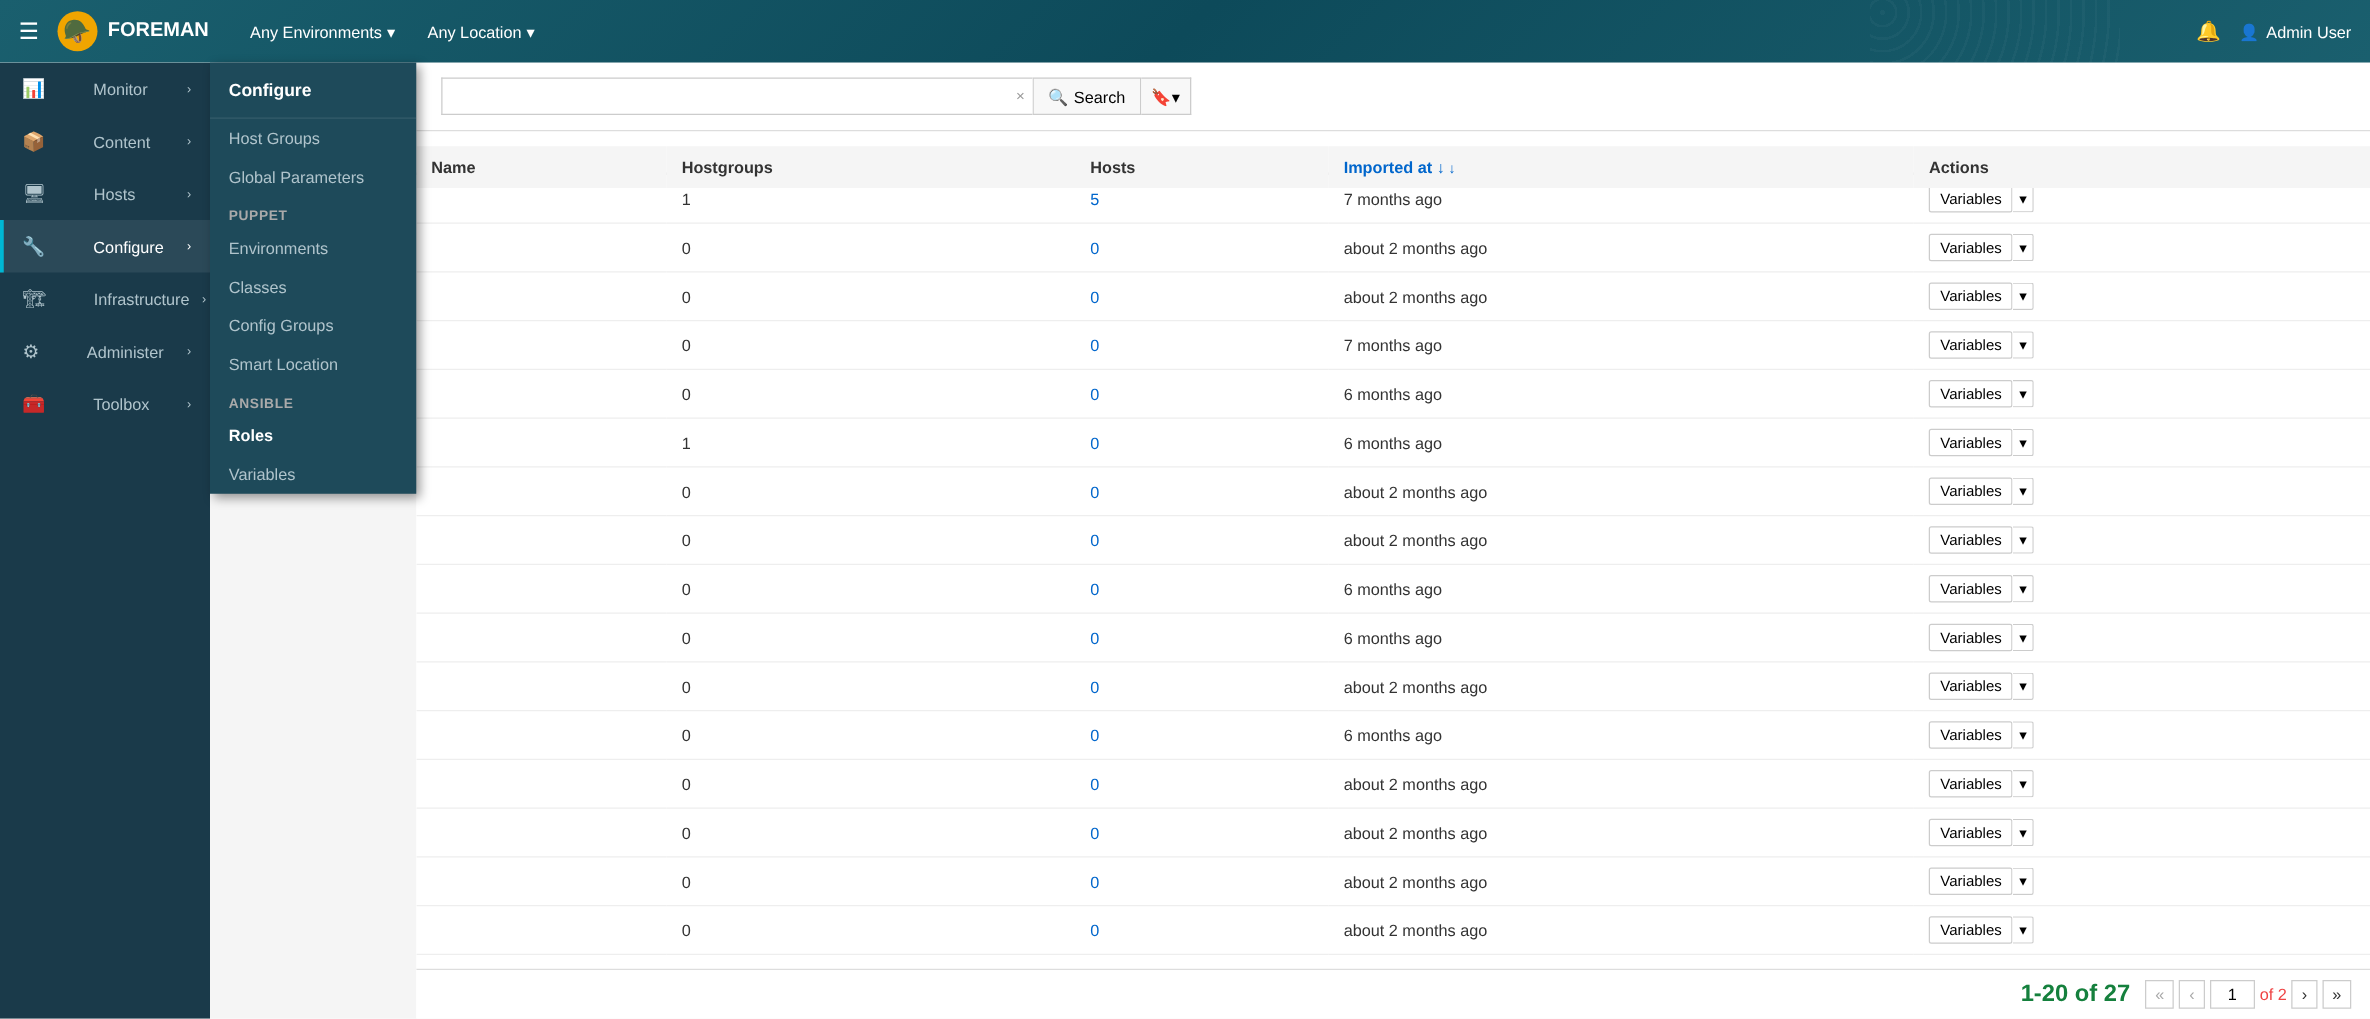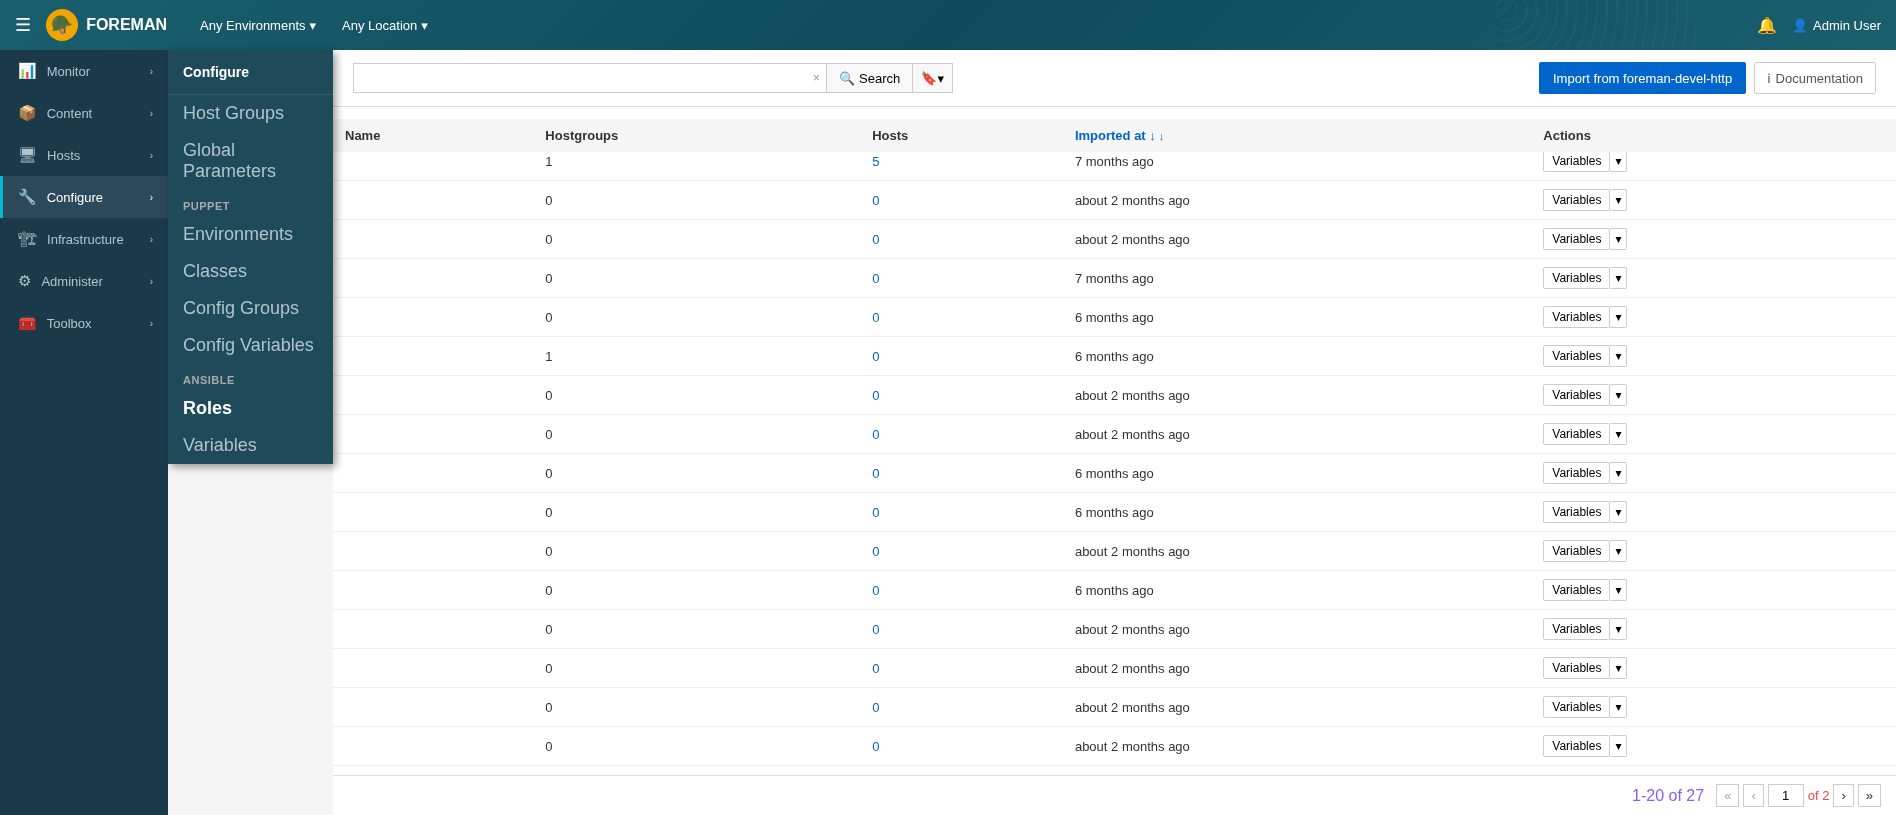--- a/index.html
+++ b/index.html
@@ -64,21 +64,21 @@
       align-items: center;
       padding: 12px 15px;
       gap: 10px;
       cursor: pointer;
       font-size: 13px;
       color: #b0c4cc;
       border-left: 3px solid transparent;
     }
     .sidebar-item.active { background: rgba(255,255,255,0.08); border-left-color: #00b8d4; color: white; }
     .sidebar-item .icon { font-size: 15px; }
-    .sidebar-item .label { flex: 1; }
+    .sidebar-item .label { flex: 1; margin-left: 28px; }
     .sidebar-item .chevron { font-size: 10px; margin-left: auto; }
 
     
     .configure-menu {
       position: absolute;
       left: 168px;
       top: 50px;
       width: 165px;
       background: #1e4a5a;
       z-index: 200;
@@ -98,21 +98,21 @@
       color: #aaa;
       font-size: 11px;
       font-weight: 600;
       text-transform: uppercase;
       letter-spacing: 0.5px;
     }
     .configure-menu-item {
       padding: 8px 15px;
       color: #b0c4cc;
       cursor: pointer;
-      font-size: 18px;
+      font-size: 13px;
     }
     .configure-menu-item.active { color: white; font-weight: 600; }
 
     
     .main-content {
       flex: 1;
       background: white;
       overflow: hidden;
       display: flex;
       flex-direction: column;
@@ -246,21 +246,21 @@
     .pagination-bar {
       padding: 8px 15px;
       border-top: 1px solid #ddd;
       display: flex;
       align-items: center;
       justify-content: flex-end;
       gap: 4px;
       background: white;
       flex-shrink: 0;
     }
-    .pag-info { color: #8b5cf6; font-size: 16px; margin-right: 8px; }
+    .pag-info { color: #15803d; font-size: 19px; margin-right: 8px; font-weight: bold; }
     .pag-btn {
       padding: 3px 7px;
       border: 1px solid #ccc;
       background: white;
       cursor: pointer;
       font-size: 13px;
       color: #333;
     }
     .pag-btn.disabled { color: #aaa; cursor: default; }
     .pag-input {
@@ -343,21 +343,21 @@
   <div class="configure-menu">
     <div class="configure-menu-title">Configure</div>
 
     <div class="configure-menu-item">Host Groups</div>
     <div class="configure-menu-item">Global Parameters</div>
 
     <div class="configure-menu-section">Puppet</div>
     <div class="configure-menu-item">Environments</div>
     <div class="configure-menu-item">Classes</div>
     <div class="configure-menu-item">Config Groups</div>
-    <div class="configure-menu-item">Config Variables</div>
+    <div class="configure-menu-item">Smart Location</div>
 
     <div class="configure-menu-section">Ansible</div>
     <div class="configure-menu-item active">Roles</div>
     <div class="configure-menu-item">Variables</div>
   </div>
 
   <div class="main-content">
 
     <div class="page-header">
       <div class="search-bar">
@@ -367,27 +367,20 @@
         </div>
         <button class="search-btn">
           <span>🔍</span>
           <span>Search</span>
         </button>
         <button class="bookmark-btn">
           <span>🔖</span>
           <span>▾</span>
         </button>
       </div>
-      <div class="header-actions">
-        <button class="btn-import">Import from foreman-devel-http</button>
-        <button class="btn-docs">
-          <span>ℹ</span>
-          <span>Documentation</span>
-        </button>
-      </div>
     </div>
 
     <div class="table-wrap">
       <table>
         <thead>
           <tr>
             <th>Name</th>
             <th>Hostgroups</th>
             <th>Hosts</th>
             <th class="sorted">Imported at ↓</th>

